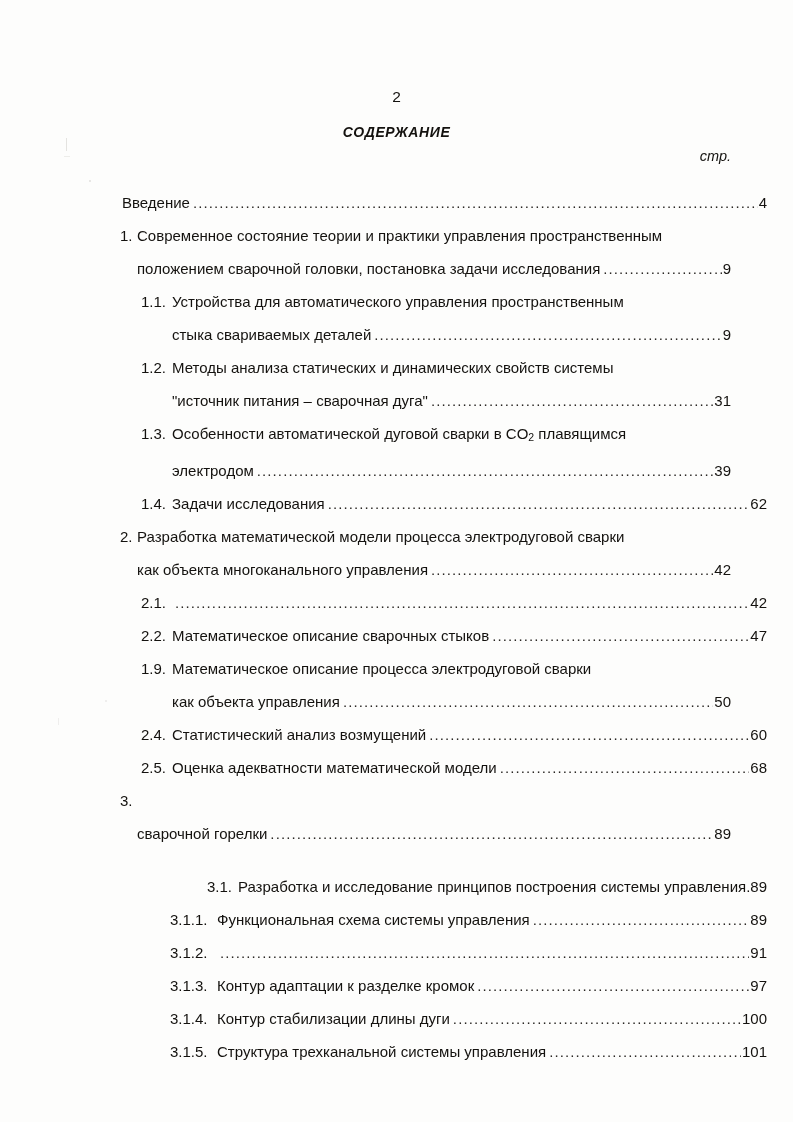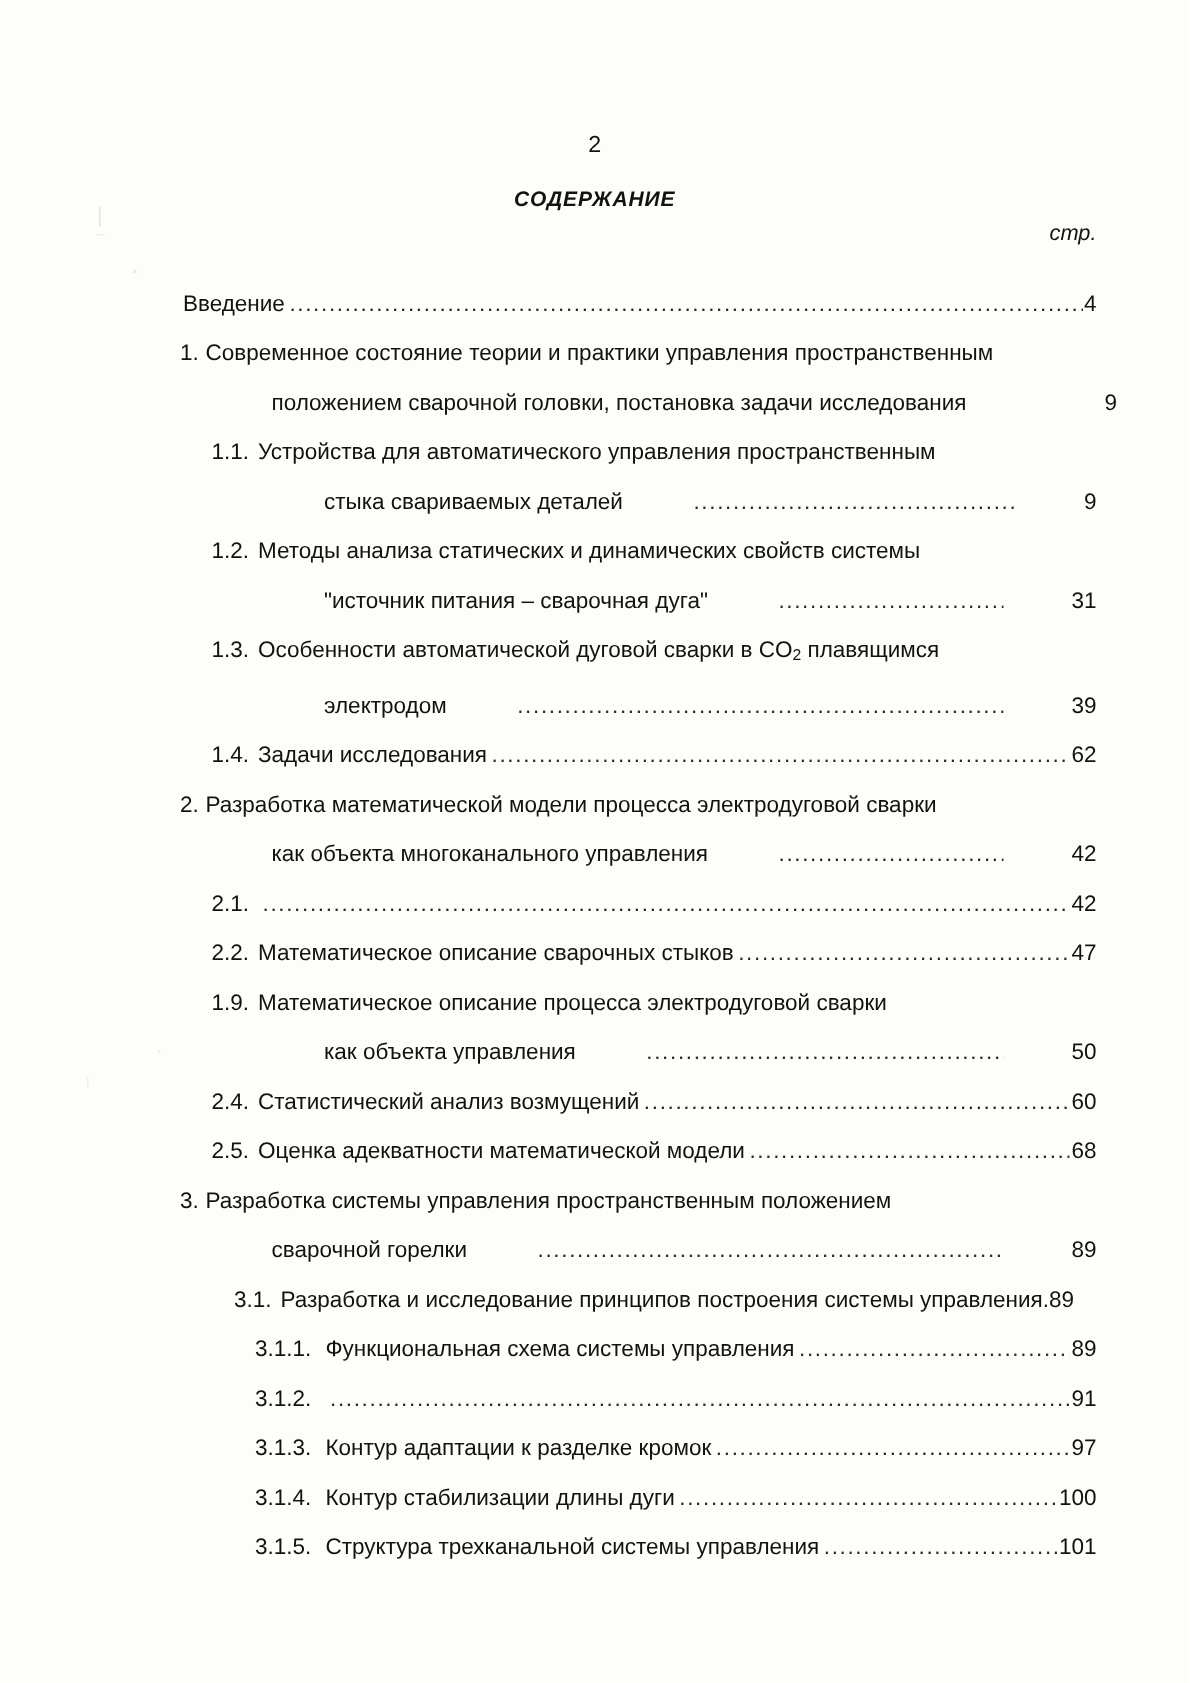--- a/index.html
+++ b/index.html
@@ -73,21 +73,21 @@
     position: relative;
     font-size: 15px;
     line-height: 33px;
     white-space: nowrap;
   }
 
   
   .row {
     display: flex;
     align-items: baseline;
-    padding-right: 62px; 
+    padding-right: 26px; 
   }
   .num {
     flex: 0 0 auto;
     text-align: left;
   }
   .txt {
     flex: 0 0 auto;
     white-space: pre;
   }
   .leader {
@@ -101,21 +101,21 @@
   }
   .leader::before {
     content: "............................................................................................................................................................";
   }
   .page-no {
     flex: 0 0 auto;
     text-align: right;
   }
 
   
-  .cont { display: flex; align-items: flex-end; padding-right: 62px; gap: 44px; }
+  .cont { display: flex; align-items: flex-end; padding-right: 62px; }
 
   
   .lvl-front { padding-left: 122px; }
 
   .lvl1 { padding-left: 120px; }
   .lvl1 .num { width: 17px; }
   .lvl1 .cont-pad { width: 17px; flex: 0 0 auto; }
 
   .lvl2 { padding-left: 141px; }
   .lvl2 .num { width: 31px; }
@@ -258,31 +258,30 @@
         <div class="row">
           <span class="num">2.5.</span>
           <span class="txt">Оценка адекватности математической модели</span>
           <span class="leader"></span>
           <span class="page-no">68</span>
         </div>
       </div>
       <div class="entry lvl1">
         <div class="row">
           <span class="num">3.</span>
-          <span class="txt">Разработка системы управления пространственным положением</span>
         </div>
         <div class="cont">
           <span class="cont-pad"></span>
           <span class="txt">сварочной горелки</span>
           <span class="leader"></span>
           <span class="page-no">89</span>
         </div>
       </div>
       <div class="entry lvl2">
-        <div class="row" style="justify-content: center;">
+        <div class="row" style="justify-content: flex-end; margin-top: 20px;">
           <span class="num">3.1.</span>
           <span class="txt">Разработка и исследование принципов построения системы управления</span>
           <span class="page-no">.</span>
           <span class="page-no">89</span>
         </div>
       </div>
       <div class="entry lvl3">
         <div class="row">
           <span class="num">3.1.1.</span>
           <span class="txt">Функциональная схема системы управления</span>

